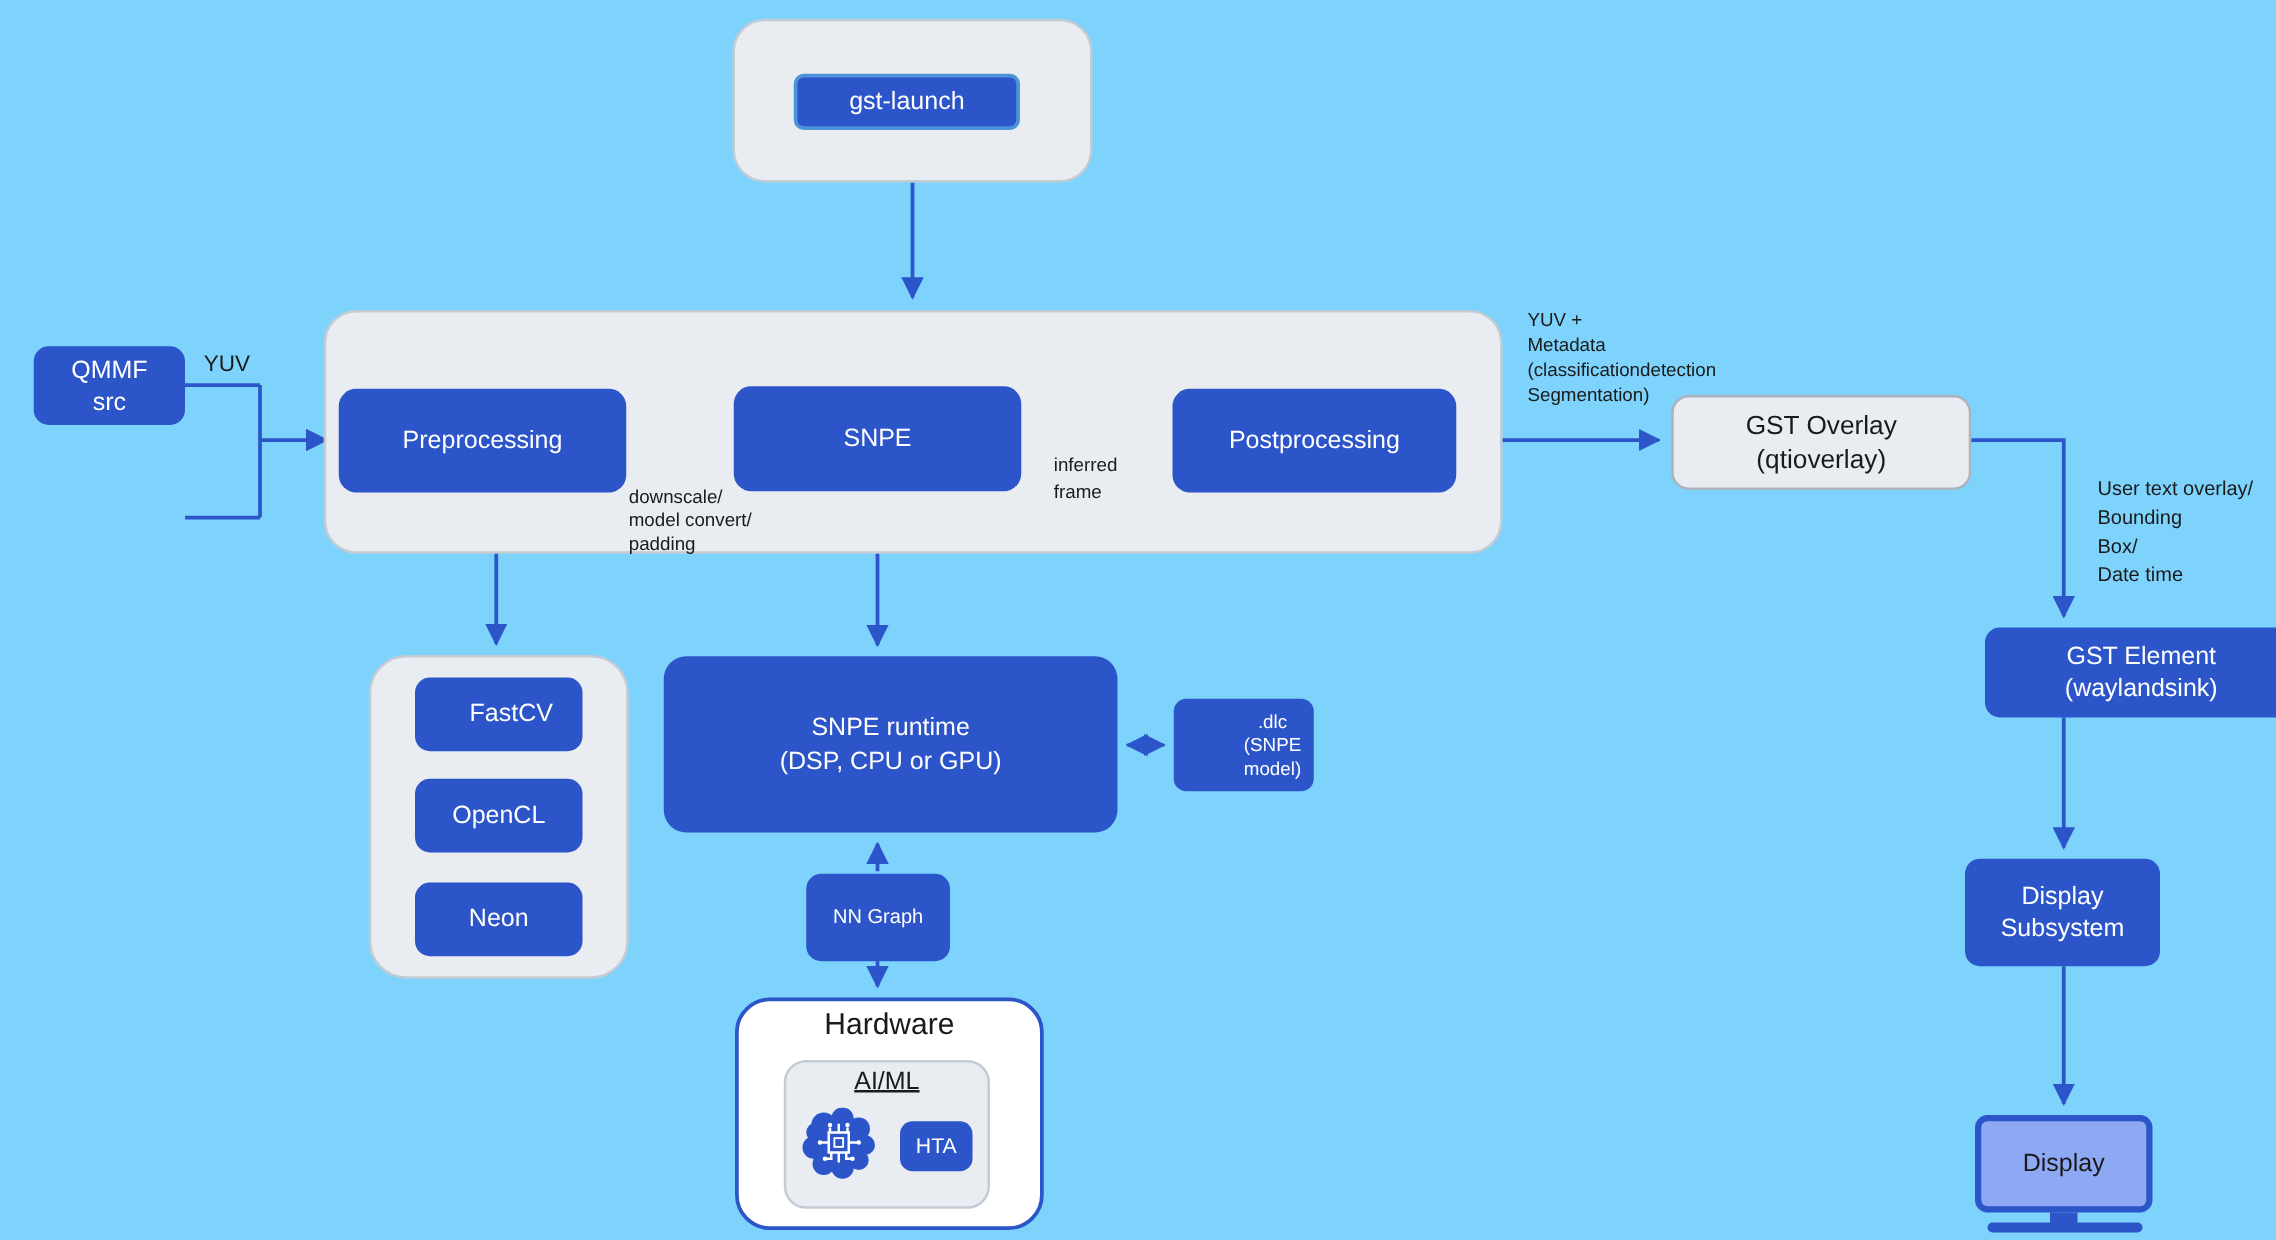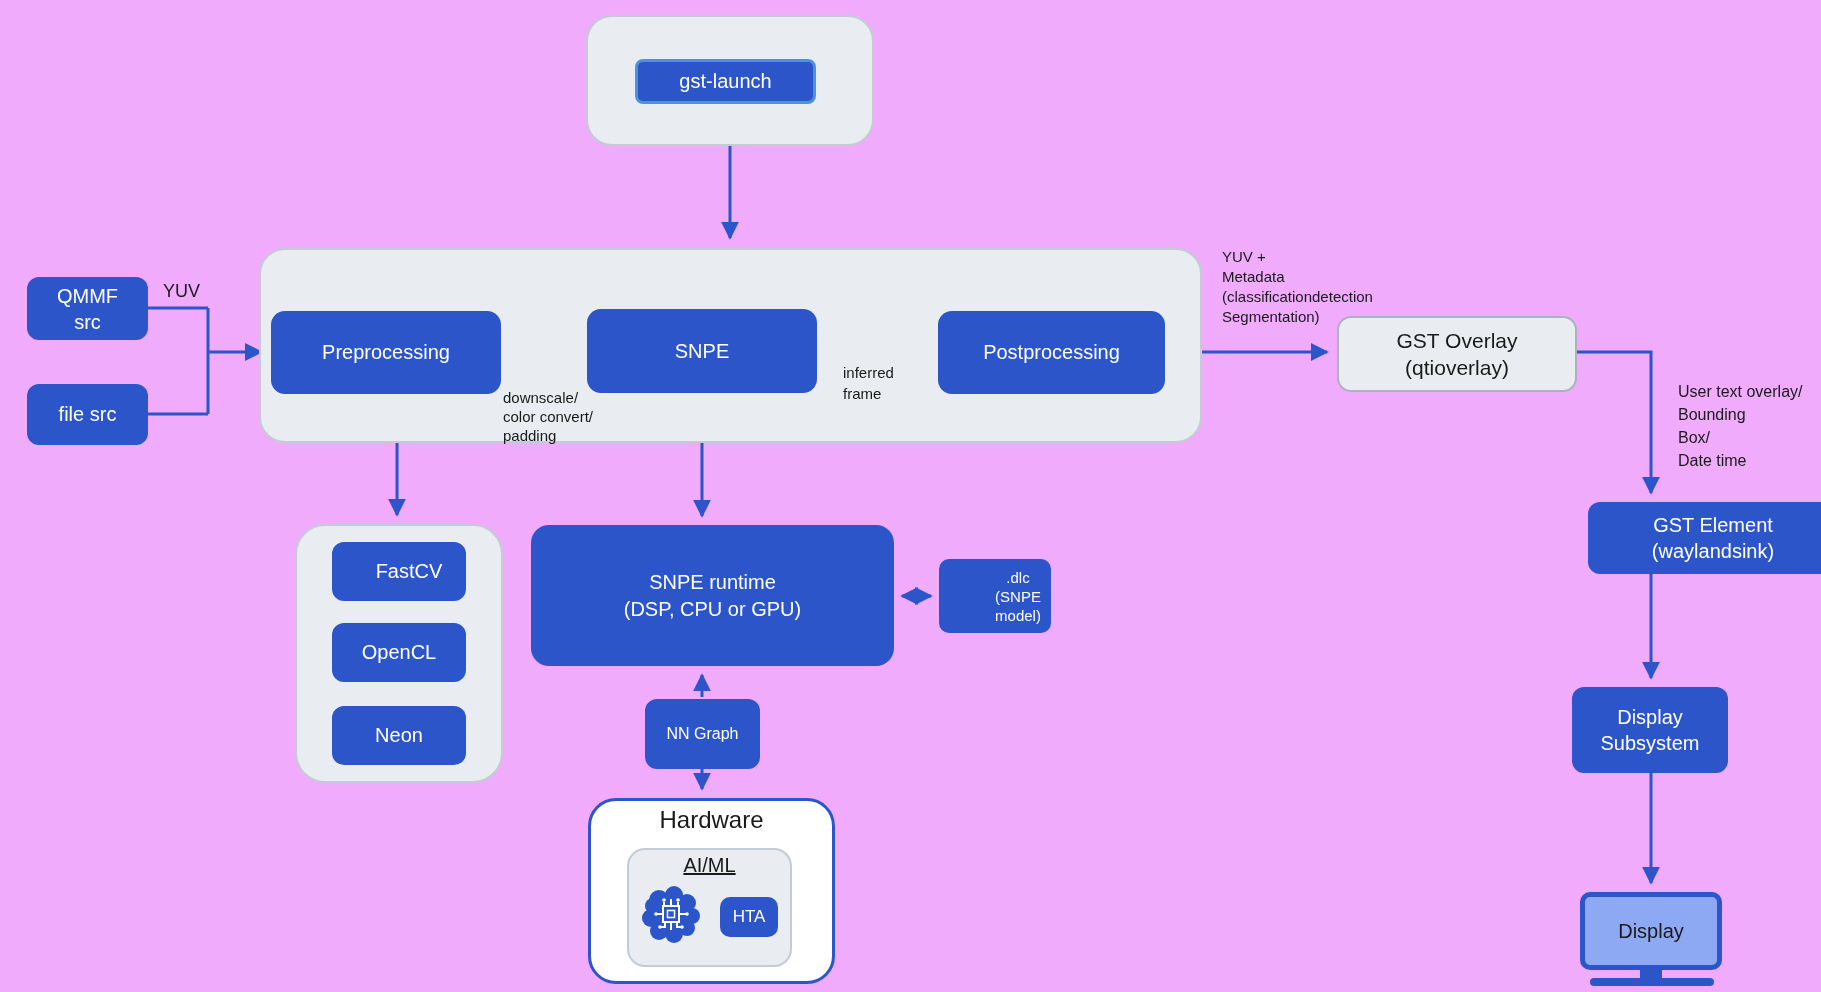--- a/index.html
+++ b/index.html
@@ -9,21 +9,21 @@
     --overlay-border:#AAB3BE;
     --launch-border:#4B94D8;
     --screen-fill:#8EA9F4;
     --text-dark:#1A1A1A;
     --text-light:#FFFFFF;
   }
   html,body{margin:0;padding:0;background:#fff;}
   .canvas{
     position:relative;width:1821px;height:992px;overflow:hidden;
     font-family:"Liberation Sans",sans-serif;color:var(--text-dark);
-    background:#f0abfc;
+    background:#7dd3fc;
   }
   .connectors{position:absolute;left:0;top:0;width:1821px;height:992px;pointer-events:none;}
   .connectors path{stroke:var(--accent);stroke-width:3;fill:none;}
   .connectors .ah{fill:var(--accent);stroke:none;}
   .node{position:absolute;display:flex;flex-direction:column;align-items:center;justify-content:center;
         text-align:center;box-sizing:border-box;}
   .blue{background:var(--accent);color:var(--text-light);border-radius:14px;}
   .container{background:var(--container-fill);border:2px solid var(--container-border);border-radius:26px;}
   .ann{position:absolute;color:var(--text-dark);text-align:left;}
   .ctitle{position:absolute;text-align:center;color:var(--text-dark);}
@@ -83,28 +83,25 @@
   <div class="node blue" style="left:271px;top:311px;width:230px;height:83px;font-size:20px;">
     <span>Preprocessing</span>
   </div>
   <div class="node blue" style="left:938px;top:311px;width:227px;height:83px;font-size:20px;">
     <span>Postprocessing</span>
   </div>
 
   <div class="node blue" style="left:27px;top:277px;width:121px;height:63px;font-size:20px;line-height:26px;border-radius:12px;">
     <span style="width:80px;">QMMF src</span>
   </div>
-  <div class="node blue" style="left:27px;top:384px;width:121px;height:61px;font-size:20px;border-radius:12px;">
-    <span>file src</span>
-  </div>
   <div class="ann" style="left:163px;top:281px;font-size:18px;">YUV</div>
 
   <div class="ann" style="left:503px;top:388px;font-size:15px;line-height:19px;">
     <div>downscale/</div>
-    <div>color convert/</div>
+    <div>model convert/</div>
     <div>padding</div>
   </div>
   <div class="ann" style="left:843px;top:362px;font-size:15px;line-height:21px;">
     <div>inferred</div>
     <div>frame</div>
   </div>
   <div class="ann" style="left:1222px;top:247px;font-size:15px;line-height:20px;">
     <div>YUV +</div>
     <div>Metadata</div>
     <div>(classificationdetection</div>

